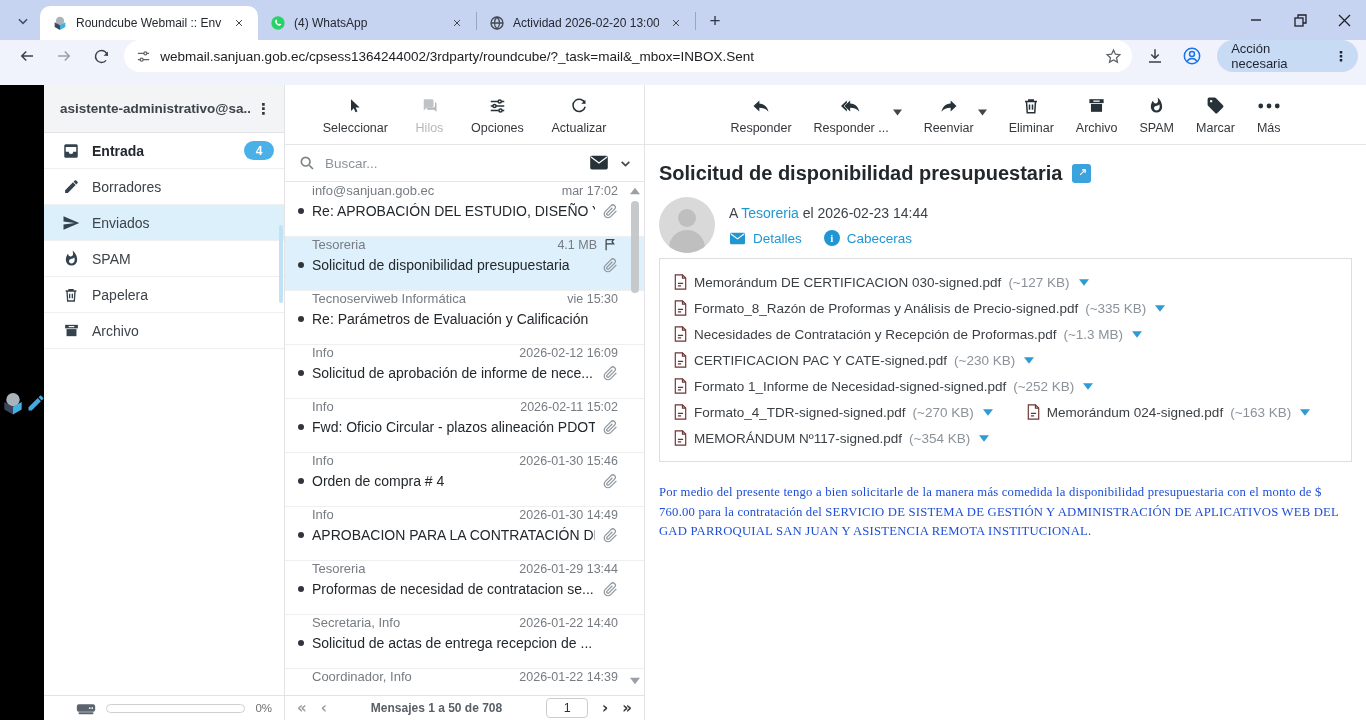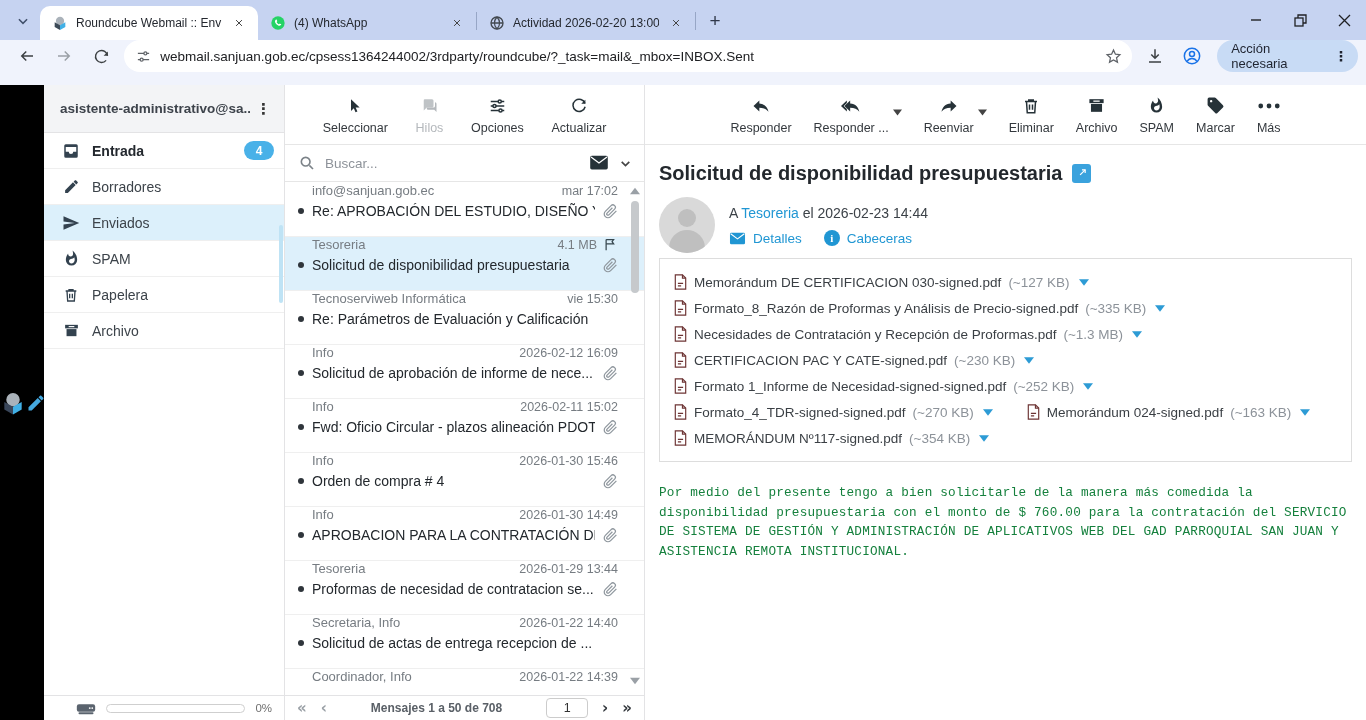--- a/index.html
+++ b/index.html
@@ -110,21 +110,21 @@
   .headlinks { display:flex; align-items:center; gap:22px; margin-top:9px; }
   .headlink { display:flex; align-items:center; gap:7px; color:#2096d3; font-size:13.5px; }
   .info-ic { width:16px; height:16px; border-radius:50%; background:#2096d3; color:#fff; font-size:11px; font-weight:bold; display:flex; align-items:center; justify-content:center; font-family:"Liberation Serif",serif; }
   .attbox { position:absolute; left:14px; top:173px; width:693px; height:204px; border:1px solid #ddd; border-radius:0; padding:10px 14px; }
   .attrow { height:26px; display:flex; align-items:center; gap:34px; }
   .attchip { display:flex; align-items:center; gap:7px; }
   .attname { font-size:13.5px; color:#3a3f44; white-space:nowrap; }
   .attsize { font-size:13.5px; color:#8c9299; }
   .attcaret { color:#2d9bd5; margin-left:2px; }
   .pdf-ic { color:#6d3434; flex:0 0 auto; }
-  .mailbody { position:absolute; left:14px; top:398px; width:700px; font-family:Liberation Mono, monospace; font-size:12.7px; line-height:19.5px; color:#15803d; letter-spacing:0.2px; }
+  .mailbody { position:absolute; left:14px; top:398px; width:700px; font-family:Liberation Serif, serif; font-size:12.7px; line-height:19.5px; color:#1d4ed8; letter-spacing:0.2px; }
 </style>
 </head>
 <body>
 
 <div class="screen">
 
   <div class="tabstrip">
     <div class="tabsearch">
       <svg width="14" height="14" viewBox="0 0 24 24" fill="none" stroke="currentColor" stroke-width="2.6">
           <path d="M5 9l7 7 7-7"></path>

